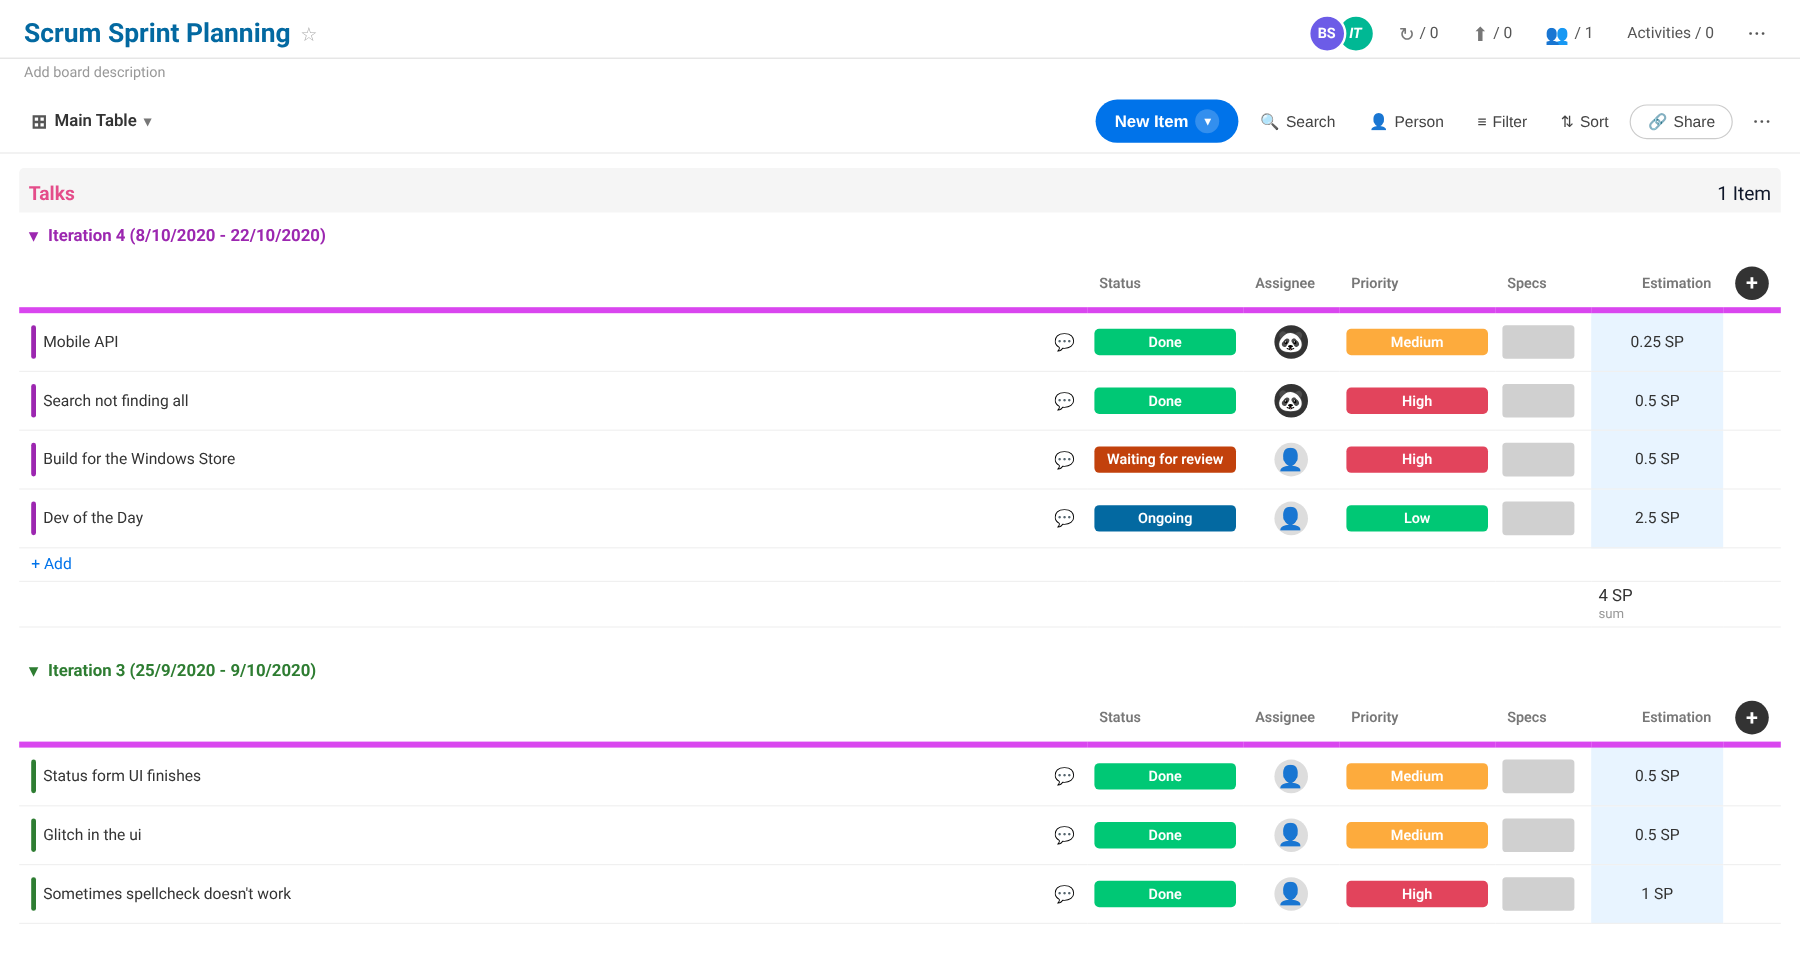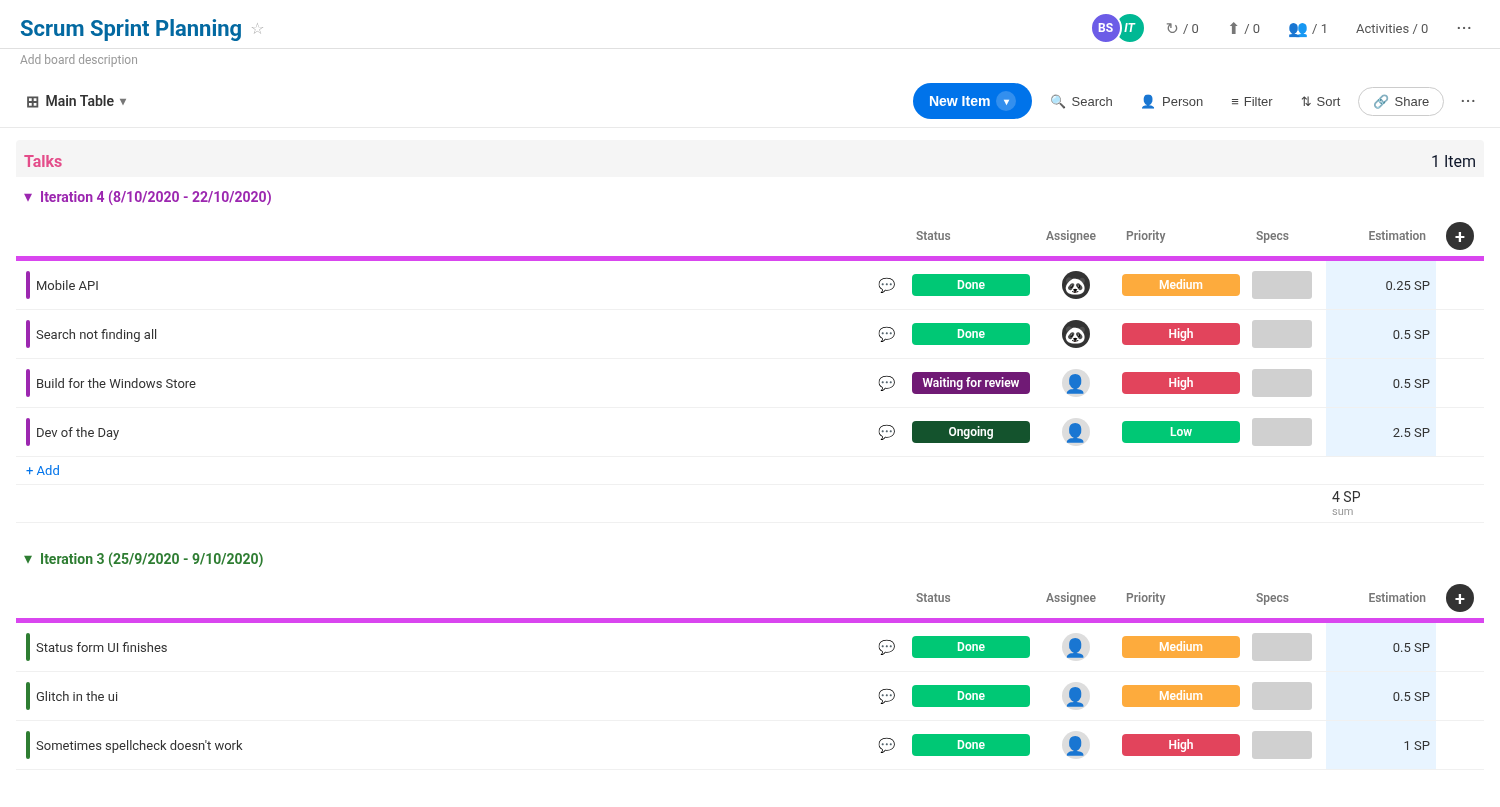--- a/index.html
+++ b/index.html
@@ -183,23 +183,23 @@
       display: inline-block;
       padding: 4px 10px;
       border-radius: 4px;
       font-size: 12px;
       font-weight: 600;
       color: #fff;
       text-align: center;
       width: 100%;
     }
     .status-done { background: #00c875; }
-    .status-waiting-review { background: #701a75; }
+    .status-waiting-review { background: #c2410c; }
     .status-waiting-deploy { background: #0073ea; }
-    .status-ongoing { background: #14532d; }
+    .status-ongoing { background: #0369a1; }
 
     .priority-badge {
       display: inline-block;
       padding: 4px 10px;
       border-radius: 4px;
       font-size: 12px;
       font-weight: 600;
       color: #fff;
       text-align: center;
       width: 100%;
@@ -247,21 +247,21 @@
       color: #fff;
       display: inline-flex; align-items: center; justify-content: center;
       font-size: 18px;
       cursor: pointer;
     }
 
     .col-status { width: 130px; }
     .col-assignee { width: 80px; text-align: center; }
     .col-priority { width: 130px; }
     .col-specs { width: 80px; }
-    .col-estimation { width: 110px; }
+    .col-estimation { width: 110px; text-align: center; }
     .col-actions { width: 40px; }
     .col-name { min-width: 400px; }
   </style>
 </head>
 <body>
 
 <div class="app-header">
   <span class="app-title">Scrum Sprint Planning</span>
   <span class="star-icon">☆</span>
   <div class="header-spacer"></div>

